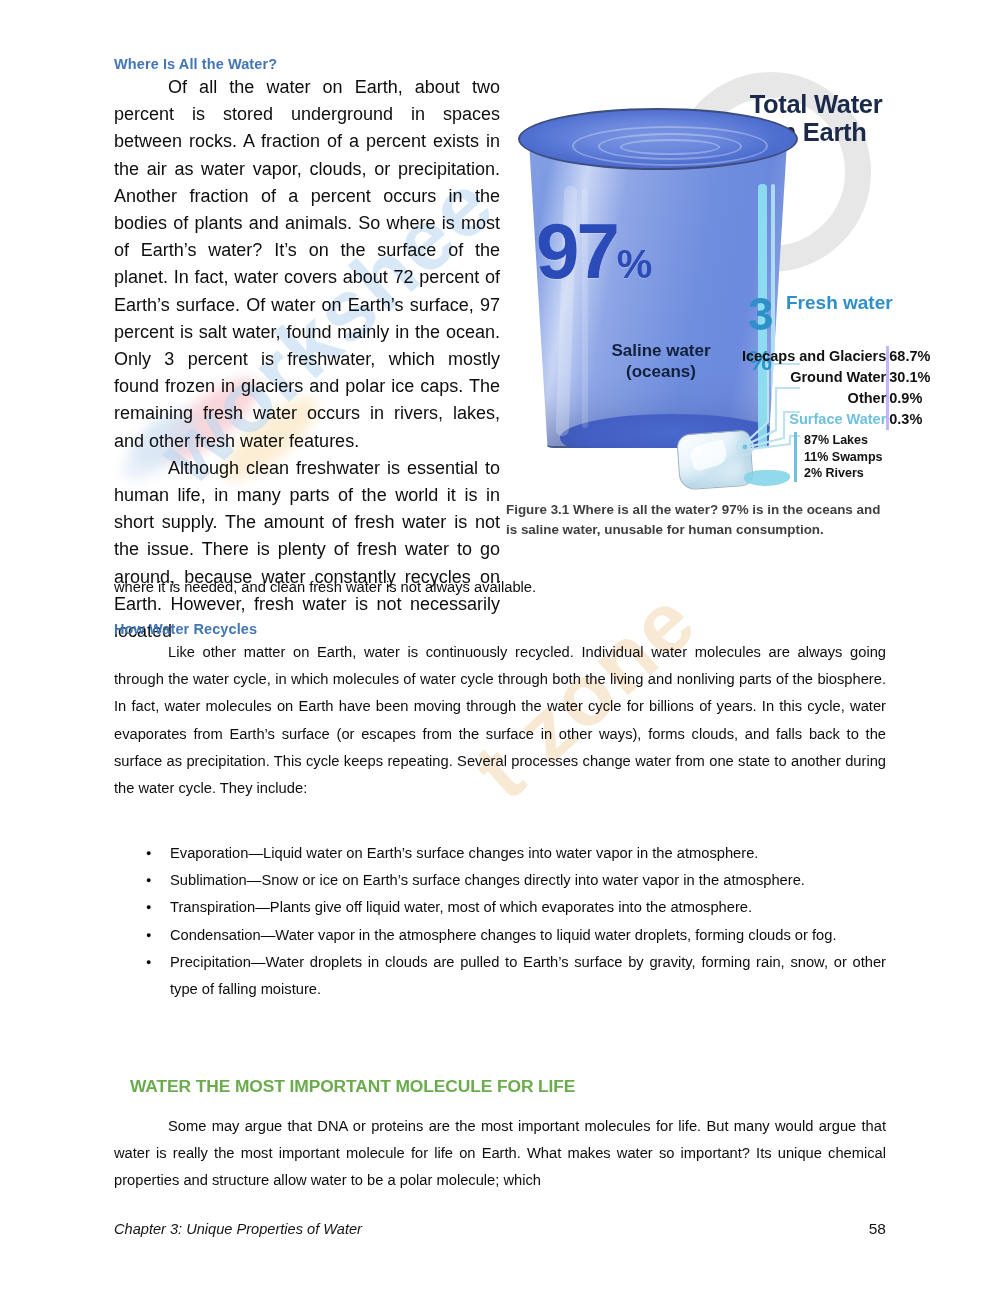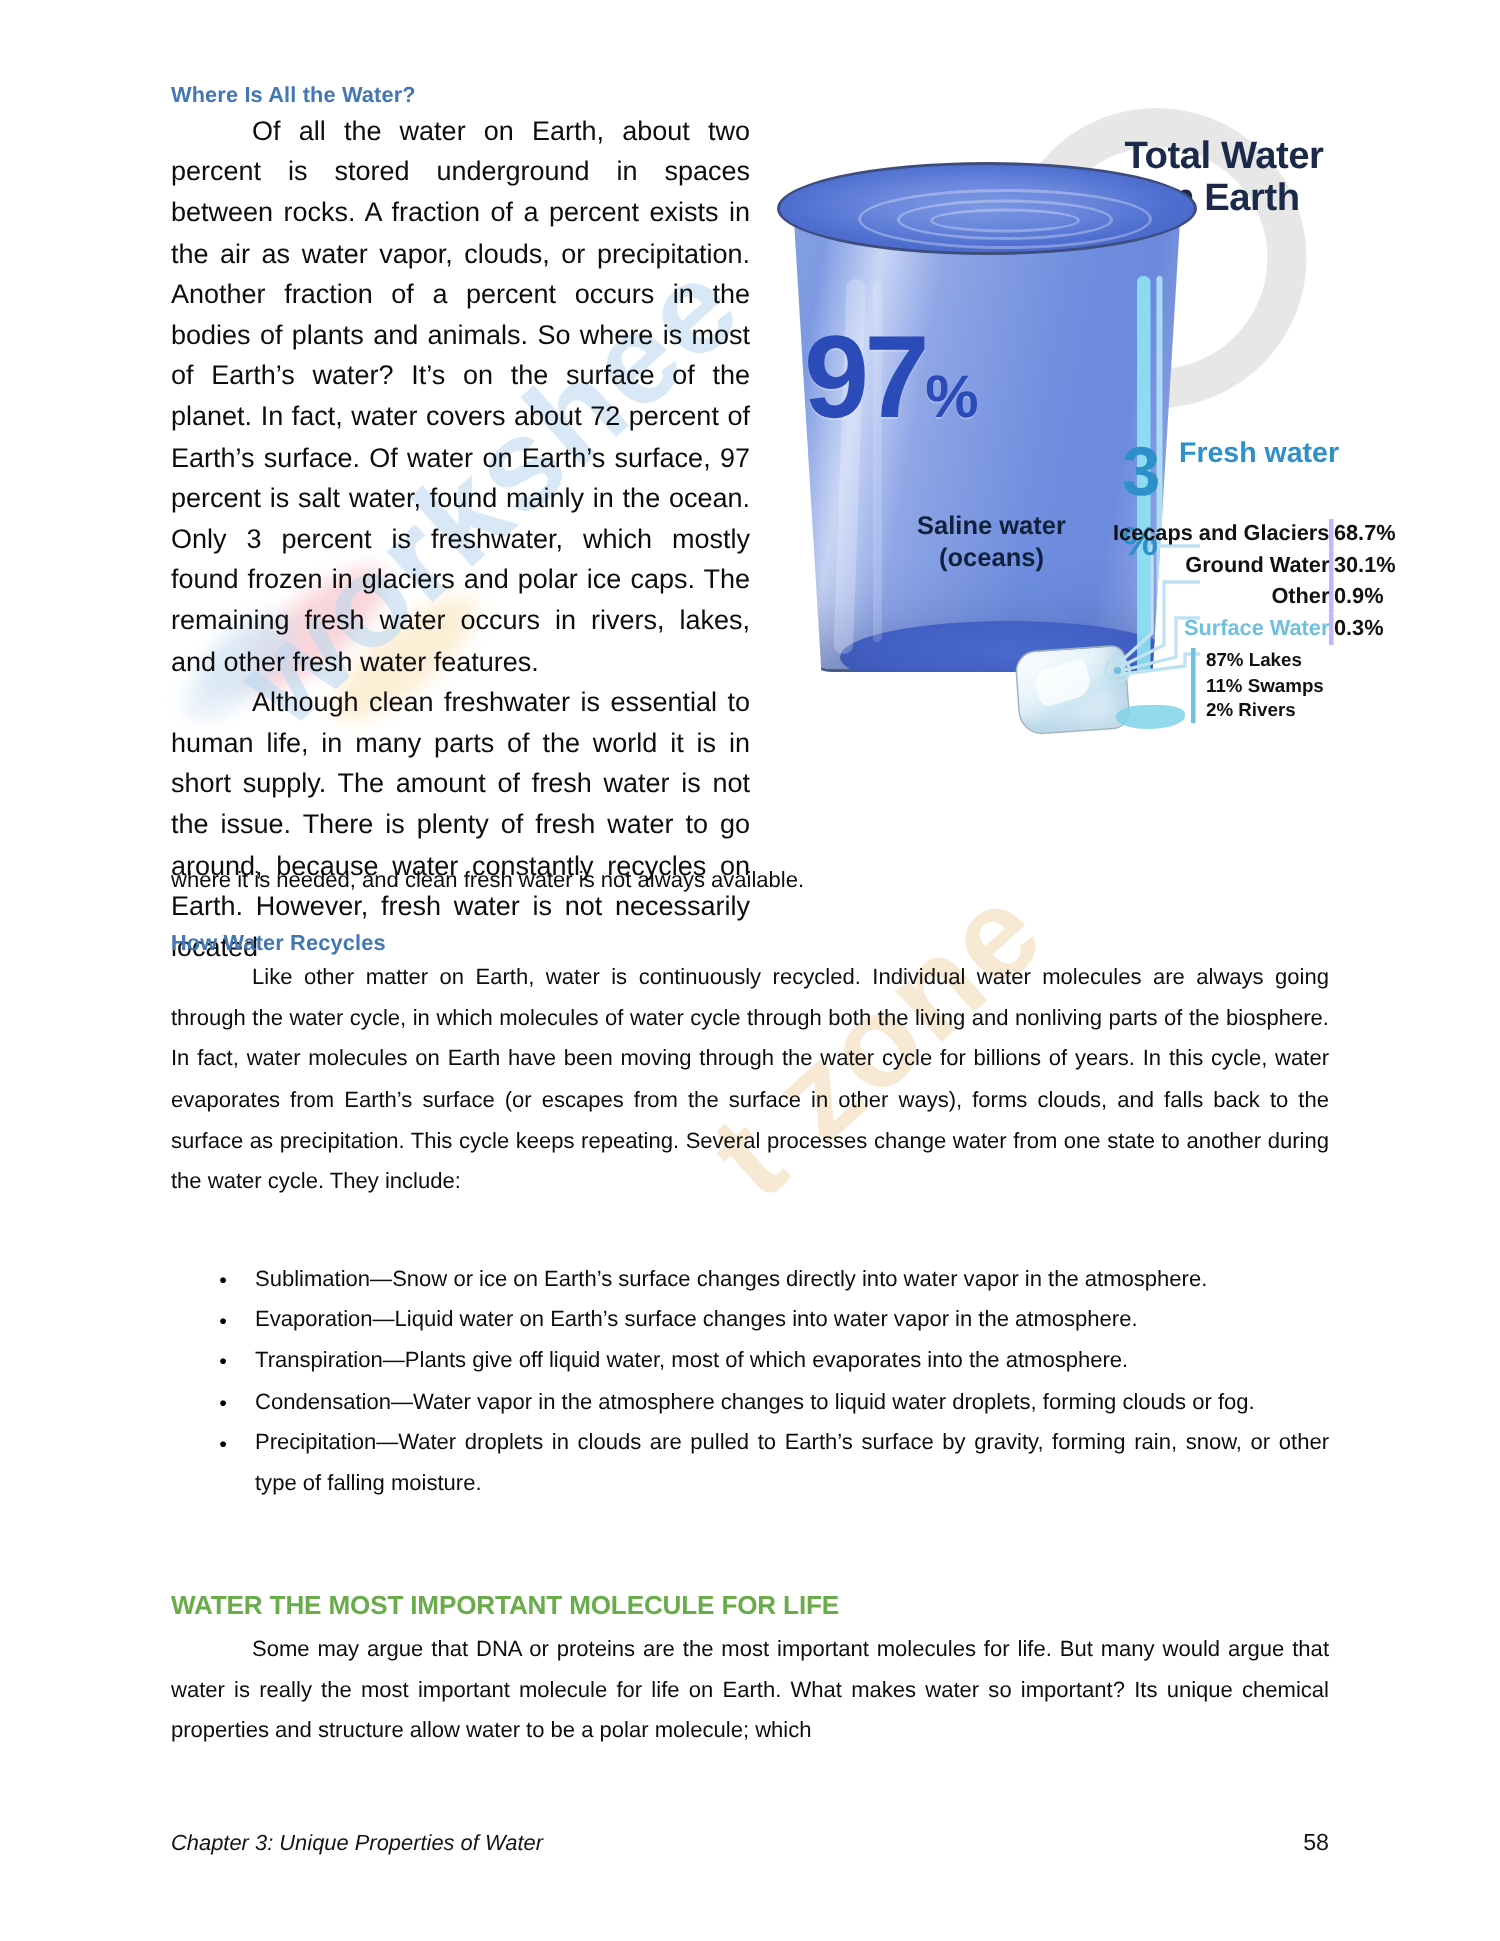--- a/index.html
+++ b/index.html
@@ -174,21 +174,21 @@
   ul.proc{ margin:0; padding:0; list-style:none; }
   ul.proc li{
     position:relative; padding-left:56px; margin:0 0 0 0;
     font-size:14.7px; line-height:27.2px; text-align:justify; color:#0d0d0d;
   }
   ul.proc li::before{
     content:"\25CF"; position:absolute; left:32px; top:0; font-size:9px; line-height:27.2px; color:#000;
   }
 
   h2.green-head{
-    margin:0; font-size:17.4px; font-weight:700; color:#6aac4b;
+    margin:16px; font-size:17.4px; font-weight:700; color:#6aac4b;
     letter-spacing:-.1px;
   }
 
   footer#page-footer{
     position:absolute; left:114px; top:1220px; width:772px;
     display:flex; justify-content:space-between; align-items:center;
   }
   #footer-chapter{ font-size:14.6px; font-style:italic; color:#141414; }
   #footer-page{ font-size:15.5px; color:#141414; }
 </style>
@@ -284,34 +284,35 @@
       </table>
 
       <div class="sw-sub">
         <div>87% Lakes</div>
         <div>11% Swamps</div>
         <div>2% Rivers</div>
       </div>
     </div>
   </div>
 
+  <div id="fig-caption">Figure 3.1  Where is all the water? 97% is in the oceans and is saline water, unusable for human consumption.</div>
 
   <div class="full" style="top:574px;">
     <p class="full-body">where it is needed, and clean fresh water is not always available.</p>
   </div>
 
   <div class="full" style="top:589px;margin-top:32px;">
     <h3 class="sub-head recycles">How Water Recycles</h3>
     <p class="full-body indent">Like other matter on Earth, water is continuously recycled. Individual water molecules are always going through the water cycle, in which molecules of water cycle through both the living and nonliving parts of the biosphere. In fact, water molecules on Earth have been moving through the water cycle for billions of years. In this cycle, water evaporates from Earth’s surface (or escapes from the surface in other ways), forms clouds, and falls back to the surface as precipitation. This cycle keeps repeating. Several processes change water from one state to another during the water cycle. They include:</p>
   </div>
 
   <div class="full" style="top:840px;">
     <ul class="proc">
+      <li>Evaporation—Liquid water on Earth’s surface changes into water vapor in the atmosphere.</li>
       <li>Sublimation—Snow or ice on Earth’s surface changes directly into water vapor in the atmosphere.</li>
-      <li>Evaporation—Liquid water on Earth’s surface changes into water vapor in the atmosphere.</li>
       <li>Transpiration—Plants give off liquid water, most of which evaporates into the atmosphere.</li>
       <li>Condensation—Water vapor in the atmosphere changes to liquid water droplets, forming clouds or fog.</li>
       <li>Precipitation—Water droplets in clouds are pulled to Earth’s surface by gravity, forming rain, snow, or other type of falling moisture.</li>
     </ul>
   </div>
 
   <div class="full" style="top:1060px;">
     <h2 class="green-head">WATER THE MOST IMPORTANT MOLECULE FOR LIFE</h2>
     <p class="full-body indent" style="margin-top:6px;">Some may argue that DNA or proteins are the most important molecules for life. But many would argue that  water is really the most important molecule for life on Earth.  What makes water so important? Its unique chemical properties and structure allow water to be a polar molecule; which</p>
   </div>

